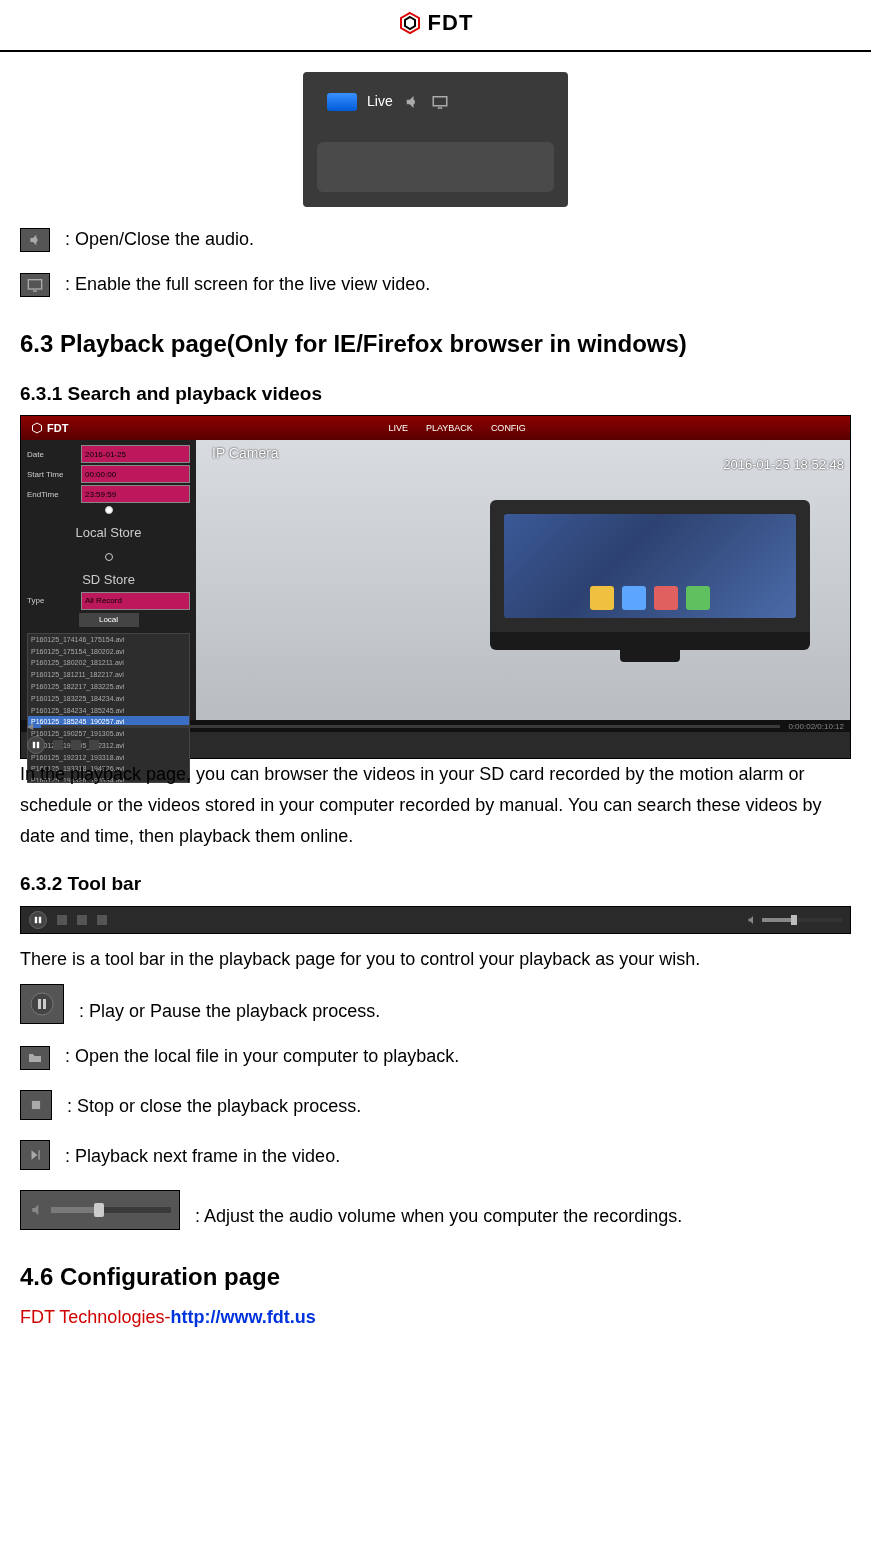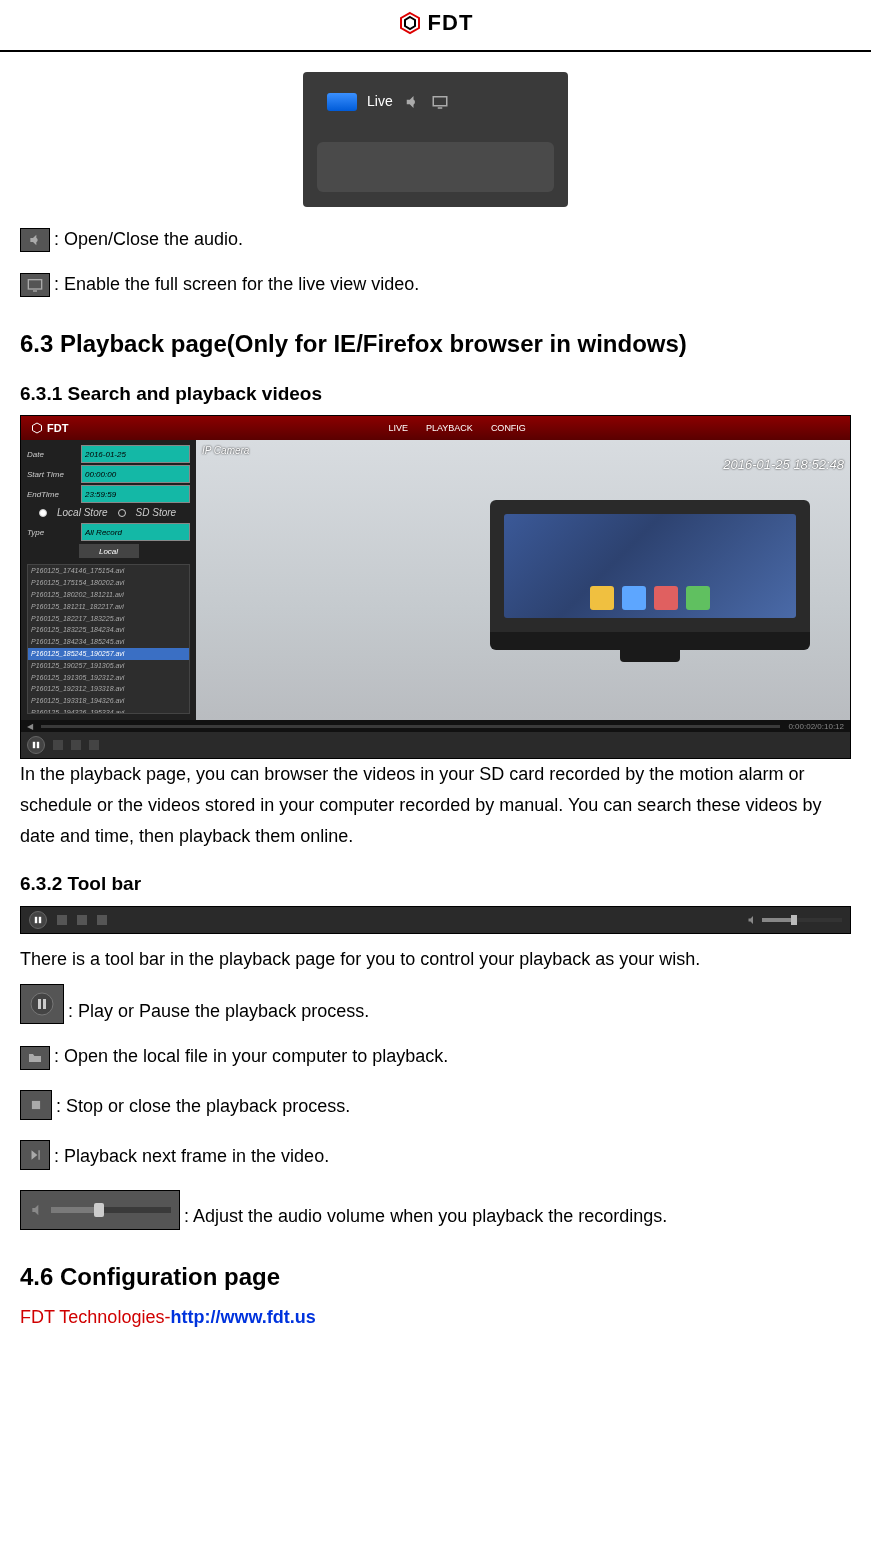--- a/index.html
+++ b/index.html
@@ -63,21 +63,21 @@
     position: absolute;
     top: 70px; left: 14px; right: 14px;
     height: 50px;
     background: #4a4a4a;
     border-radius: 6px;
   }
 
   .desc-row {
     display: flex;
     align-items: flex-end;
-    gap: 4px;
+    gap: 15px;
     margin: 10px 0 20px 0;
     font-size: 18px;
   }
   .small-icon-box {
     width: 30px; height: 24px;
     background: #555;
     border: 1px solid #000;
     display: flex;
     align-items: center;
     justify-content: center;
@@ -139,46 +139,46 @@
   .pb-topbar {
     height: 24px;
     background: linear-gradient(#8b0000,#5a0000);
     display: flex;
     align-items: center;
     padding: 0 10px;
     gap: 6px;
   }
   .pb-logo { color: #fff; font-weight: bold; font-size: 11px; display:flex; align-items:center; gap:4px;}
   .pb-nav { margin: 0 auto; display: flex; gap: 18px; color: #fff; font-size: 9px; }
-  .pb-main { display: flex; height: 280px; font-style: italic; }
+  .pb-main { display: flex; height: 280px; }
   .pb-side {
     width: 175px;
     background: #202020;
     padding: 6px;
   }
   .pb-side-row {
     display: flex;
     align-items: center;
     gap: 6px;
     margin-bottom: 4px;
     height: 16px;
   }
   .pb-side-label { width: 48px; color: #ccc; font-size: 8px; }
   .pb-side-input {
     flex: 1;
     height: 14px;
-    background: #14b8a6;
+    background: #be185d;
     color: #000;
     font-size: 8px;
     padding: 8px 3px;
     display: flex;
     align-items: center;
     border: 1px solid #888;
   }
-  .pb-radio-row { display:flex; gap:10px; align-items:center; margin:4px 12px; color:#ccc; font-size:10px;}
+  .pb-radio-row { display:flex; gap:10px; align-items:center; margin:4px 12px; color:#ccc; font-size:13px;flex-direction:column;}
   .pb-radio { width:8px;height:8px;border-radius:50%;border:1px solid #ccc;display:inline-block;}
   .pb-radio.checked { background:#fff;}
   .pb-search-btn {
     width: 60px; height: 14px;
     background: #444;
     color: #fff;
     font-size: 8px;
     display: flex;
     align-items: center;
     justify-content: center;
@@ -197,23 +197,23 @@
     white-space: nowrap;
   }
   .pb-file.sel { background: #3a6fc4; color: #fff; }
   .pb-view {
     flex: 1;
     position: relative;
     background: linear-gradient(180deg,#d8dce0 0%,#c5cace 60%,#b9bcc0 100%);
   }
   .pb-view-title {
     position: absolute;
-    top: 4px; left: 6px;
+    top: 4px; left: 16px;
     color: #fff;
-    font-size: 10px;
+    font-size: 14px;
     text-shadow: 0 0 2px #000;
   }
   .pb-view-ts {
     position: absolute;
     top: 16px; right: 6px;
     color: #fff;
     font-size: 13px;
     text-shadow: 0 0 2px #000;
   }
   .pb-monitor {
@@ -492,21 +492,21 @@
 
   <div class="desc-row">
     <span class="long-icon-box">
       <svg width="16" height="16" viewBox="0 0 24 24">
           <path fill="#888" d="M5 9v6h4l5 5V4L9 9H5z"></path>
         </svg>
       <div class="vol-track">
           <div class="vol-thumb"></div>
         </div>
     </span>
-    <span>: Adjust the audio volume when you playback the recordings.</span>
+    <span>: Adjust the audio volume when you computer the recordings.</span>
   </div>
 
   <h2 class="section">4.6 Configuration page</h2>
 
   <div class="footer">
     <span class="red">FDT Technologies-</span><span class="blue">http://</span><span class="blue">www.fdt.us</span>
   </div>
 
 </div>
 

